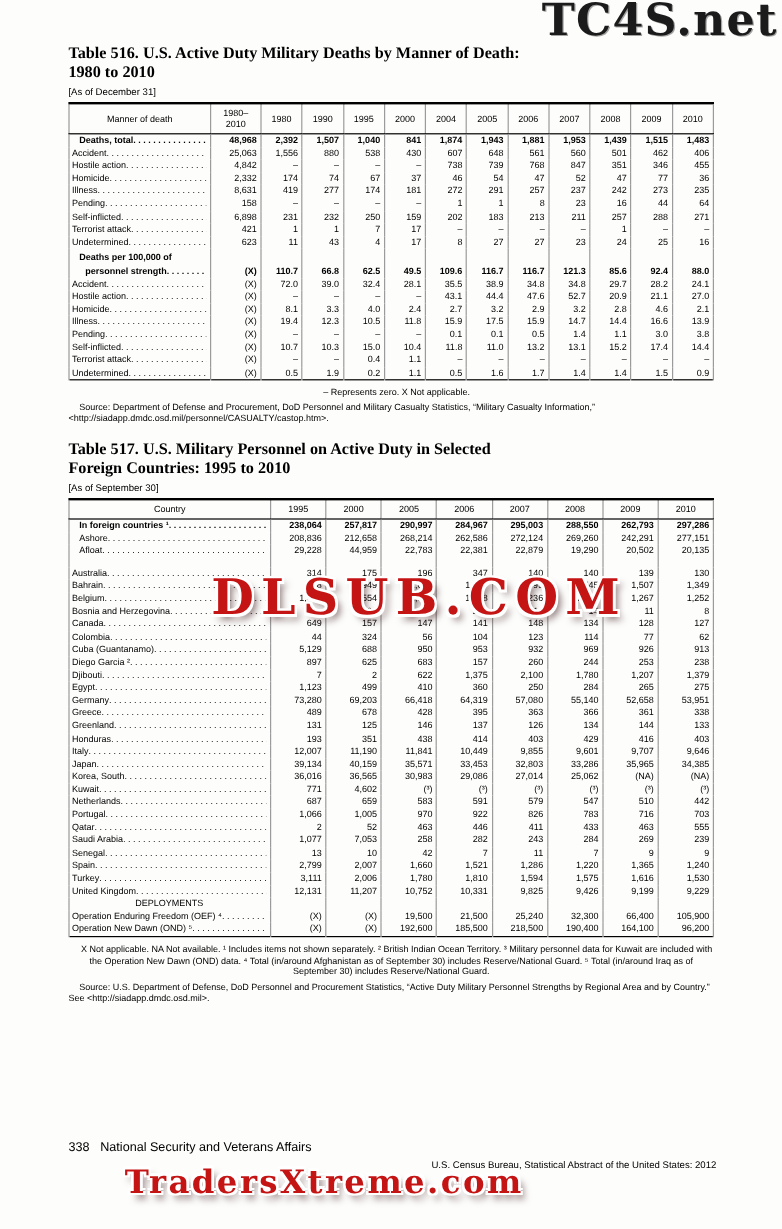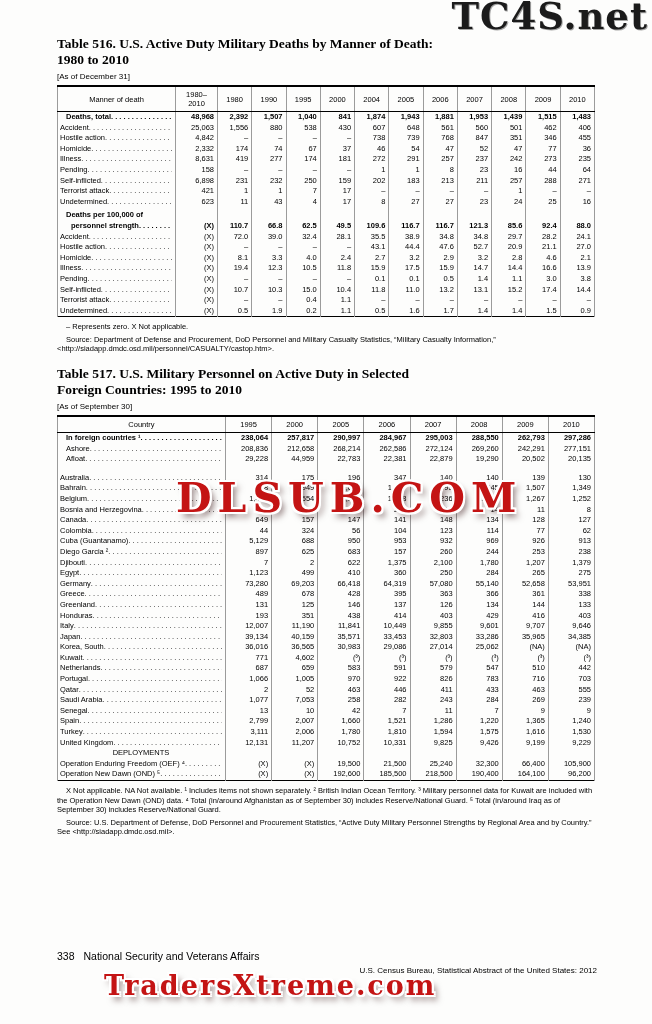--- a/index.html
+++ b/index.html
@@ -43,21 +43,21 @@
   tr.b td { font-weight:bold; }
   td.lbl .lead { display:flex; align-items:baseline; }
   td.lbl .lt { white-space:nowrap; }
   .dots { flex:1 1 auto; overflow:hidden; white-space:nowrap; }
   .dots::after { content:" . . . . . . . . . . . . . . . . . . . . . . . . . . . . . . . . . . . . . . . . . . . . ."; }
   tr.blank td { height:8px; }
   tr.wrap td { padding-top:3px; }
   td.sec { text-align:center; }
 
   .note { font-size:7.5px; line-height:9.6px; margin-top:3px; text-indent:9px; }
-  .note.first { margin-top:5px; }
+  .note.first { margin-top:5px;text-align:center; }
 
   
   .pagefoot { position:absolute; left:57px; top:950px; font-size:10.5px; }
   .pagefoot .ft { margin-left:9px; }
   .pagefoot-right { position:absolute; right:55px; top:966px; font-size:8px; }
 </style>
 </head>
 <body>
 
 <div class="page">

